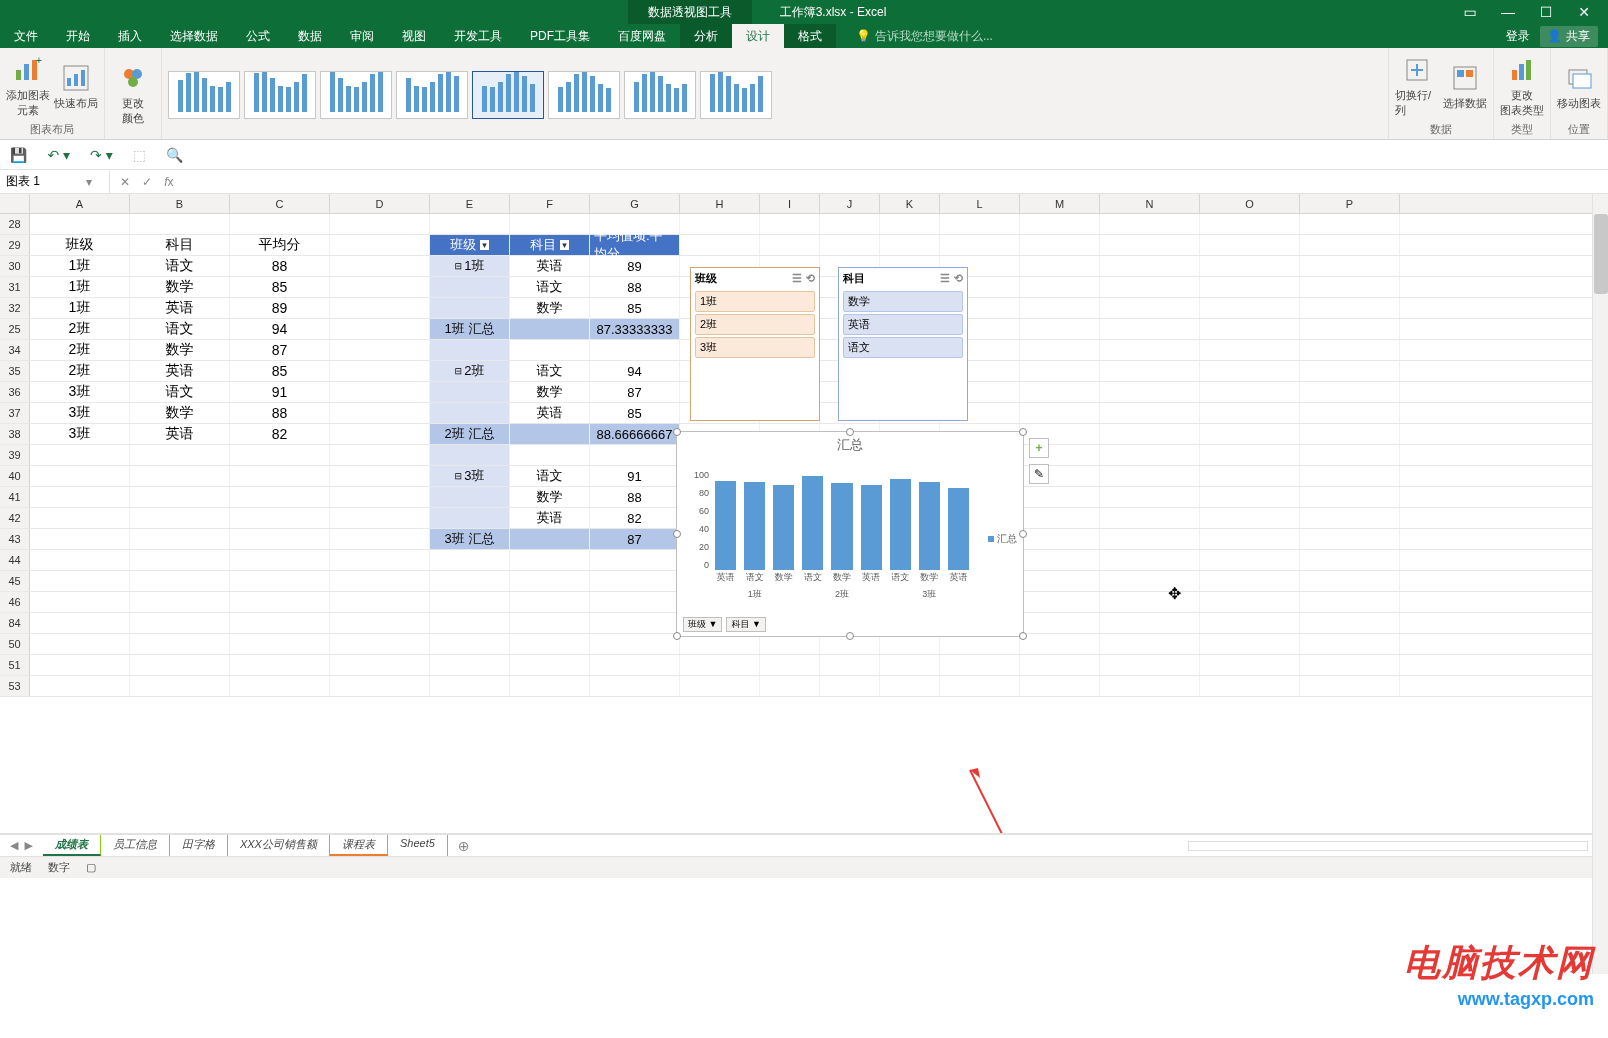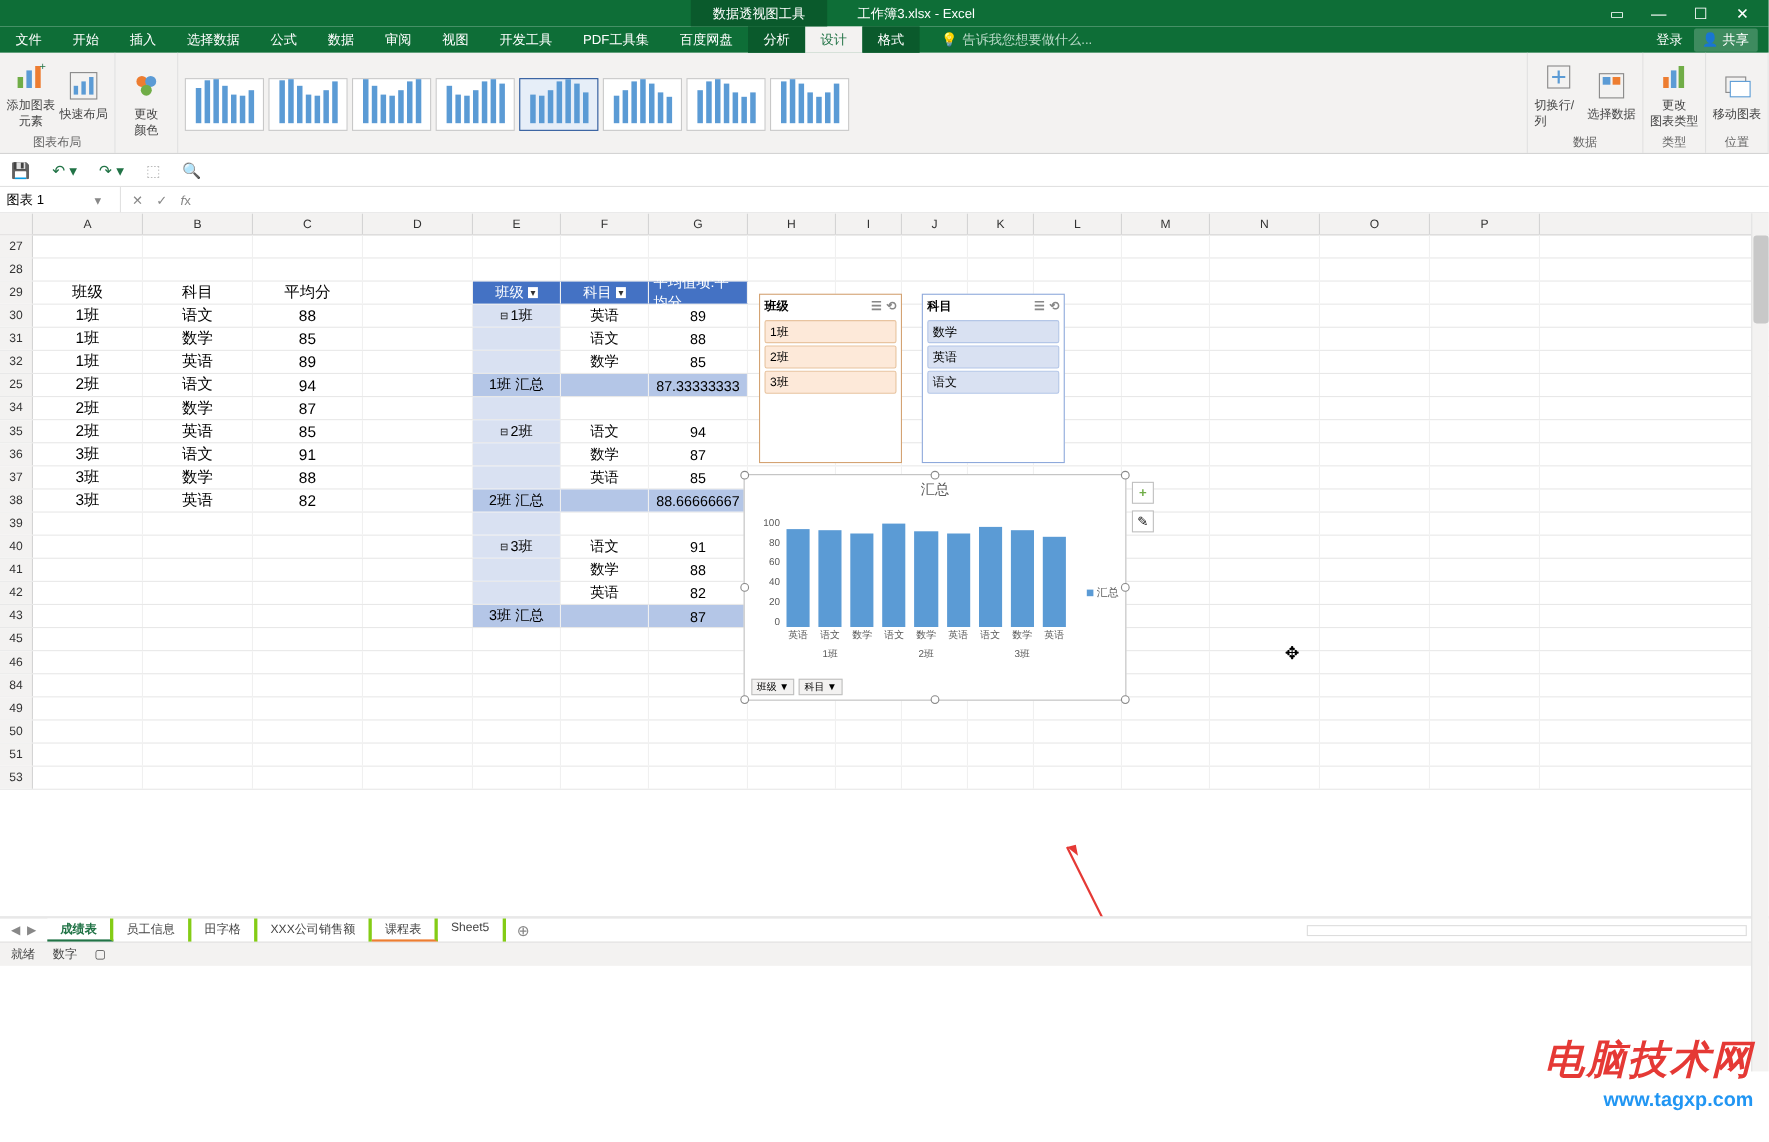--- a/index.html
+++ b/index.html
@@ -82,21 +82,21 @@
 .chart-filters .pill { font-size: 9px; border: 1px solid #bfbfbf; padding: 0 4px; background: #f3f2f1; }
 .side-btns { position: absolute; right: -26px; top: 6px; display: flex; flex-direction: column; gap: 6px; }
 .side-btns div { width: 20px; height: 20px; border: 1px solid #bfbfbf; background: #fff; display: flex; align-items: center; justify-content: center; font-size: 12px; }
 
 
 .arrow-anno { position: absolute; left: 960px; top: 566px; width: 80px; height: 140px; pointer-events: none; }
 
 
 .sheet-tabs-row { height: 22px; background: #fff; border-top: 1px solid #e1e1e1; display: flex; align-items: center; font-size: 11px; }
 .sheet-nav { display: flex; gap: 6px; padding: 0 10px; color: #888; }
-.sheet-tab { padding: 2px 12px; border-right: 3px solid #84cc16; color: #444; cursor: pointer; }
+.sheet-tab { padding: 2px 12px; border-right: 1px solid #84cc16; color: #444; cursor: pointer; font-style: italic; }
 .sheet-tab.active { background: #fff; border-bottom: 2px solid #217346; color: #217346; font-weight: bold; }
 .sheet-tab.colored { border-bottom: 2px solid #ed7d31; }
 .add-sheet { padding: 0 10px; color: #888; font-size: 14px; }
 
 
 .status-bar { height: 22px; background: #f3f2f1; border-top: 1px solid #e1e1e1; display: flex; align-items: center; padding: 0 10px; font-size: 11px; color: #444; gap: 16px; }
 
 
 .watermark { position: absolute; right: 14px; bottom: 50px; display: flex; align-items: center; gap: 12px; }
 .watermark .txt1 { color: #e53935; font-size: 36px; font-weight: bold; font-style: italic; letter-spacing: 2px; }
@@ -362,39 +362,20 @@
       <div class="col-h" style="width: 60px;">J</div>
       <div class="col-h" style="width: 60px;">K</div>
       <div class="col-h" style="width: 80px;">L</div>
       <div class="col-h" style="width: 80px;">M</div>
       <div class="col-h" style="width: 100px;">N</div>
       <div class="col-h" style="width: 100px;">O</div>
       <div class="col-h" style="width: 100px;">P</div>
     </div>
   <div class="rows" id="rows">
       <div class="row">
-        <div class="row-h">27</div>
-        <div class="cell" style="width: 100px;"></div>
-        <div class="cell" style="width: 100px;"></div>
-        <div class="cell" style="width: 100px;"></div>
-        <div class="cell" style="width: 100px;"></div>
-        <div class="cell" style="width: 80px;"></div>
-        <div class="cell" style="width: 80px;"></div>
-        <div class="cell" style="width: 90px;"></div>
-        <div class="cell" style="width: 80px;"></div>
-        <div class="cell" style="width: 60px;"></div>
-        <div class="cell" style="width: 60px;"></div>
-        <div class="cell" style="width: 60px;"></div>
-        <div class="cell" style="width: 80px;"></div>
-        <div class="cell" style="width: 80px;"></div>
-        <div class="cell" style="width: 100px;"></div>
-        <div class="cell" style="width: 100px;"></div>
-        <div class="cell" style="width: 100px;"></div>
-      </div>
-      <div class="row">
         <div class="row-h">28</div>
         <div class="cell" style="width: 100px;"></div>
         <div class="cell" style="width: 100px;"></div>
         <div class="cell" style="width: 100px;"></div>
         <div class="cell" style="width: 100px;"></div>
         <div class="cell" style="width: 80px;"></div>
         <div class="cell" style="width: 80px;"></div>
         <div class="cell" style="width: 90px;"></div>
         <div class="cell" style="width: 80px;"></div>
         <div class="cell" style="width: 60px;"></div>
@@ -685,20 +666,39 @@
         <div class="cell" style="width: 60px;"></div>
         <div class="cell" style="width: 60px;"></div>
         <div class="cell" style="width: 60px;"></div>
         <div class="cell" style="width: 80px;"></div>
         <div class="cell" style="width: 80px;"></div>
         <div class="cell" style="width: 100px;"></div>
         <div class="cell" style="width: 100px;"></div>
         <div class="cell" style="width: 100px;"></div>
       </div>
       <div class="row">
+        <div class="row-h">44</div>
+        <div class="cell" style="width: 100px;"></div>
+        <div class="cell" style="width: 100px;"></div>
+        <div class="cell" style="width: 100px;"></div>
+        <div class="cell" style="width: 100px;"></div>
+        <div class="cell" style="width: 80px;"></div>
+        <div class="cell" style="width: 80px;"></div>
+        <div class="cell" style="width: 90px;"></div>
+        <div class="cell" style="width: 80px;"></div>
+        <div class="cell" style="width: 60px;"></div>
+        <div class="cell" style="width: 60px;"></div>
+        <div class="cell" style="width: 60px;"></div>
+        <div class="cell" style="width: 80px;"></div>
+        <div class="cell" style="width: 80px;"></div>
+        <div class="cell" style="width: 100px;"></div>
+        <div class="cell" style="width: 100px;"></div>
+        <div class="cell" style="width: 100px;"></div>
+      </div>
+      <div class="row">
         <div class="row-h">45</div>
         <div class="cell" style="width: 100px;"></div>
         <div class="cell" style="width: 100px;"></div>
         <div class="cell" style="width: 100px;"></div>
         <div class="cell" style="width: 100px;"></div>
         <div class="cell" style="width: 80px;"></div>
         <div class="cell" style="width: 80px;"></div>
         <div class="cell" style="width: 90px;"></div>
         <div class="cell" style="width: 80px;"></div>
         <div class="cell" style="width: 60px;"></div>
@@ -724,39 +724,20 @@
         <div class="cell" style="width: 60px;"></div>
         <div class="cell" style="width: 60px;"></div>
         <div class="cell" style="width: 80px;"></div>
         <div class="cell" style="width: 80px;"></div>
         <div class="cell" style="width: 100px;"></div>
         <div class="cell" style="width: 100px;"></div>
         <div class="cell" style="width: 100px;"></div>
       </div>
       <div class="row">
         <div class="row-h">84</div>
-        <div class="cell" style="width: 100px;"></div>
-        <div class="cell" style="width: 100px;"></div>
-        <div class="cell" style="width: 100px;"></div>
-        <div class="cell" style="width: 100px;"></div>
-        <div class="cell" style="width: 80px;"></div>
-        <div class="cell" style="width: 80px;"></div>
-        <div class="cell" style="width: 90px;"></div>
-        <div class="cell" style="width: 80px;"></div>
-        <div class="cell" style="width: 60px;"></div>
-        <div class="cell" style="width: 60px;"></div>
-        <div class="cell" style="width: 60px;"></div>
-        <div class="cell" style="width: 80px;"></div>
-        <div class="cell" style="width: 80px;"></div>
-        <div class="cell" style="width: 100px;"></div>
-        <div class="cell" style="width: 100px;"></div>
-        <div class="cell" style="width: 100px;"></div>
-      </div>
-      <div class="row">
-        <div class="row-h">49</div>
         <div class="cell" style="width: 100px;"></div>
         <div class="cell" style="width: 100px;"></div>
         <div class="cell" style="width: 100px;"></div>
         <div class="cell" style="width: 100px;"></div>
         <div class="cell" style="width: 80px;"></div>
         <div class="cell" style="width: 80px;"></div>
         <div class="cell" style="width: 90px;"></div>
         <div class="cell" style="width: 80px;"></div>
         <div class="cell" style="width: 60px;"></div>
         <div class="cell" style="width: 60px;"></div>

